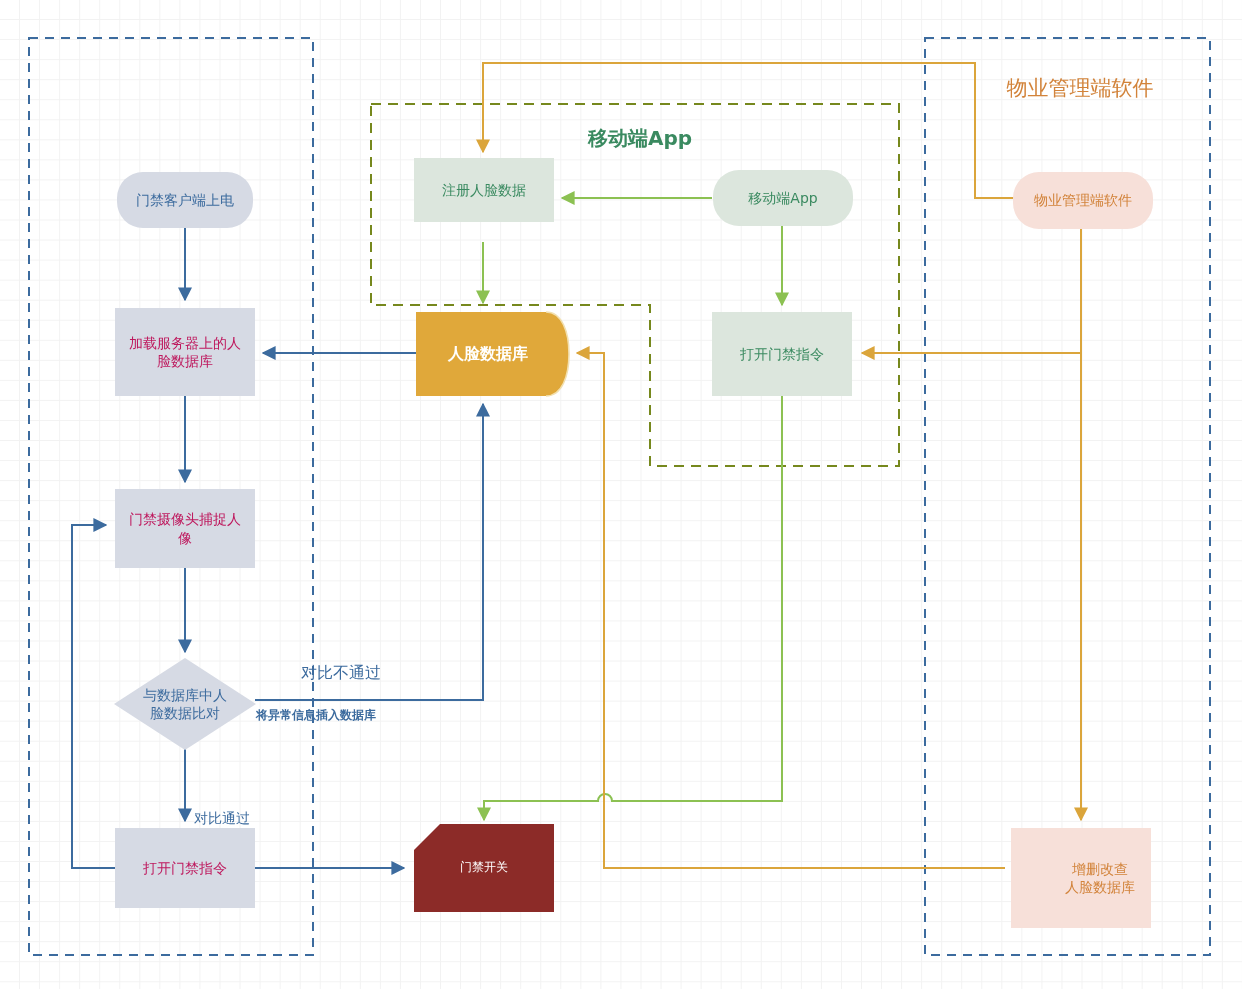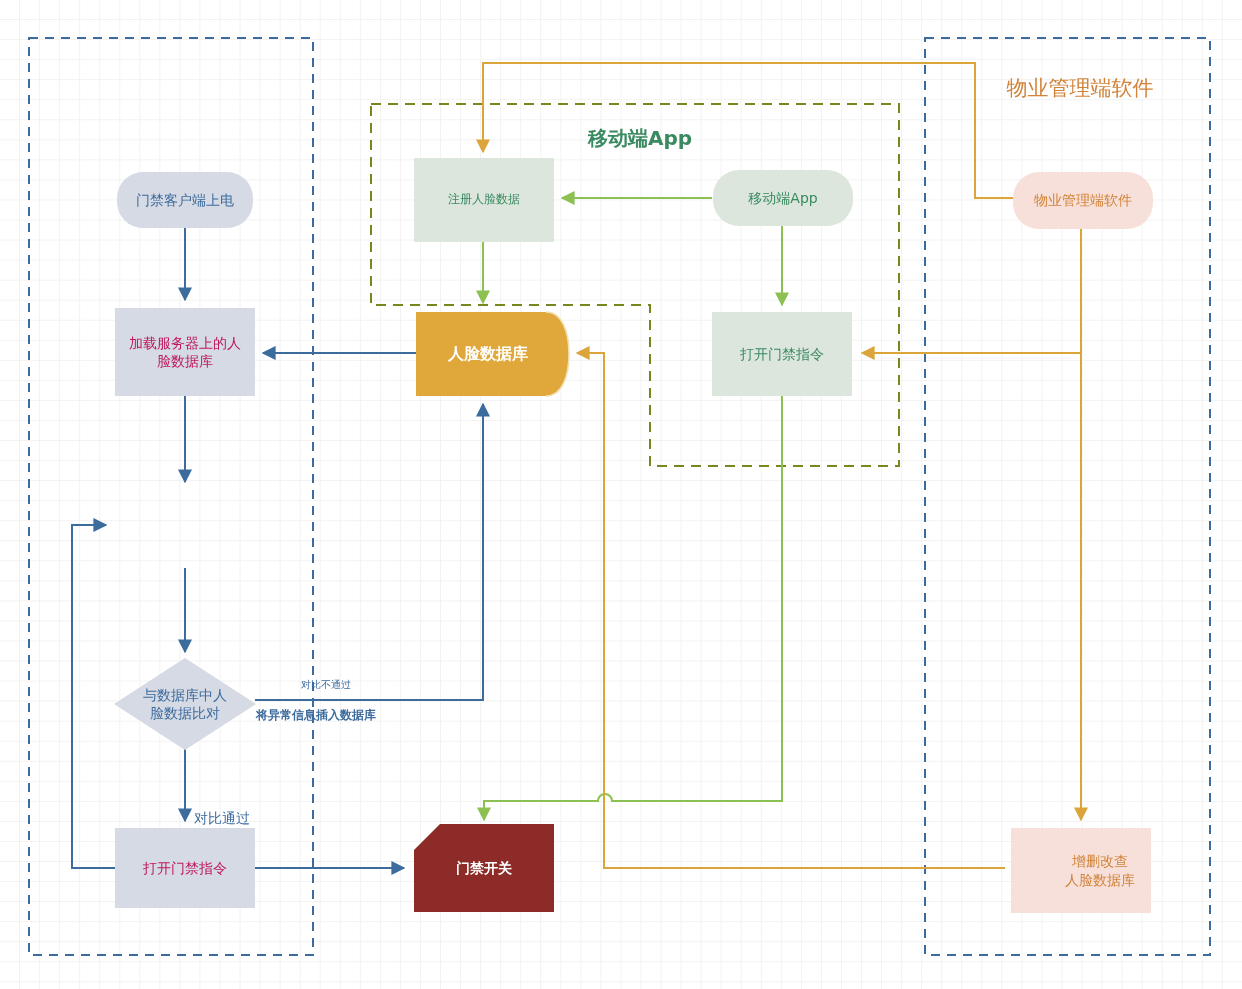--- a/index.html
+++ b/index.html
@@ -122,58 +122,60 @@
 
   <div class="group-title" style="left:540px; top:125px; width:200px; font-size:20px; color:#3a8a60; font-weight:bold;">移动端App</div>
 
   <div class="group-title" style="left:965px; top:75px; width:230px; font-size:21px; color:#d2833a;">物业管理端软件</div>
 
   <div class="node blue-round" style="left:117px; top:172px; width:136px; height:56px; font-size:14px;">门禁客户端上电</div>
 
   <div class="node blue-fill" style="left:115px; top:308px; width:140px; height:88px; font-size:14px;">加载服务器上的人
 脸数据库</div>
 
+  <div class="node blue-fill" style="left:115px; top:489px; width:140px; height:79px; font-size:14px;">门禁摄像头捕捉人
+像</div>
 
   <div class="deco" style="left:114px; top:658px; width:142px; height:92px;">
     <svg viewBox="0 0 142 92" width="142" height="92" xmlns="http://www.w3.org/2000/svg">
       <polygon points="71,0 142,46 71,92 0,46" fill="#d6dae4"></polygon>
     </svg>
   </div>
   <div class="node" style="left:114px; top:658px; width:142px; height:92px; font-size:14px; color:#3c6b9e;">与数据库中人
 脸数据比对</div>
 
   <div class="node blue-fill" style="left:115px; top:828px; width:140px; height:80px; font-size:14px;">打开门禁指令</div>
 
   <div class="deco" style="left:414px; top:824px; width:140px; height:88px;">
     <svg viewBox="0 0 140 88" width="140" height="88" xmlns="http://www.w3.org/2000/svg">
       <polygon points="26,0 140,0 140,88 0,88 0,26" fill="#8c2b28"></polygon>
     </svg>
   </div>
-  <div class="node" style="left:414px; top:824px; width:140px; height:88px; font-size:14px; color:#ffffff; font-weight:bold;">门禁开关</div>
+  <div class="node" style="left:414px; top:824px; width:140px; height:88px; font-size:12px; color:#ffffff; font-weight:normal;">门禁开关</div>
 
-  <div class="node green-fill" style="left:414px; top:158px; width:140px; height:84px; font-size:12px;">注册人脸数据</div>
+  <div class="node green-fill" style="left:414px; top:158px; width:140px; height:64px; font-size:14px;">注册人脸数据</div>
 
   <div class="deco" style="left:414px; top:310px; width:163px; height:88px;">
     <svg viewBox="0 0 163 88" width="163" height="88" xmlns="http://www.w3.org/2000/svg">
       <path d="M 5 2 L 135 2 C 151 2 158 22 158 44 C 158 66 151 86 135 86 L 5 86
                C 21 86 28 66 28 44 C 28 22 21 2 5 2 Z" fill="#e0a83a" transform="translate(-3,0)"></path>
       <path d="M 2 2 L 132 2 C 148 2 155 22 155 44 C 155 66 148 86 132 86 L 2 86 Z" fill="#e0a83a"></path>
       <path d="M 132 2 C 148 2 155 22 155 44 C 155 66 148 86 132 86" fill="none" stroke="#f2e0b0" stroke-width="1.6"></path>
     </svg>
   </div>
   <div class="node" style="left:414px; top:310px; width:148px; height:88px; font-size:16px; color:#ffffff; font-weight:bold;">人脸数据库</div>
 
   <div class="node green-round" style="left:713px; top:170px; width:140px; height:56px; font-size:14px;">移动端App</div>
 
   <div class="node green-fill" style="left:712px; top:312px; width:140px; height:84px; font-size:14px;">打开门禁指令</div>
 
   <div class="node pink-round" style="left:1013px; top:172px; width:140px; height:57px; font-size:14px;">物业管理端软件</div>
 
-  <div class="node pink-fill" style="left:1011px; top:828px; width:140px; height:85px; font-size:14px;padding-left:38px;">增删改查
+  <div class="node pink-fill" style="left:1011px; top:828px; width:140px; height:100px; font-size:14px;padding-left:38px;">增删改查
 人脸数据库</div>
 
-  <div class="edge-label" style="left:301px; top:678px; font-size:10px; color:#3c6b9e;">对比不通过</div>
+  <div class="edge-label" style="left:301px; top:663px; font-size:16px; color:#3c6b9e;">对比不通过</div>
 
   <div class="edge-label" style="left:256px; top:707px; font-size:12px; color:#3c6b9e; font-weight:bold;">将异常信息插入数据库</div>
 
   <div class="edge-label" style="left:194px; top:766px; font-size:14px; color:#3c6b9e;margin-top:44px;">对比通过</div>
 
 </div>
 
 </body></html>

